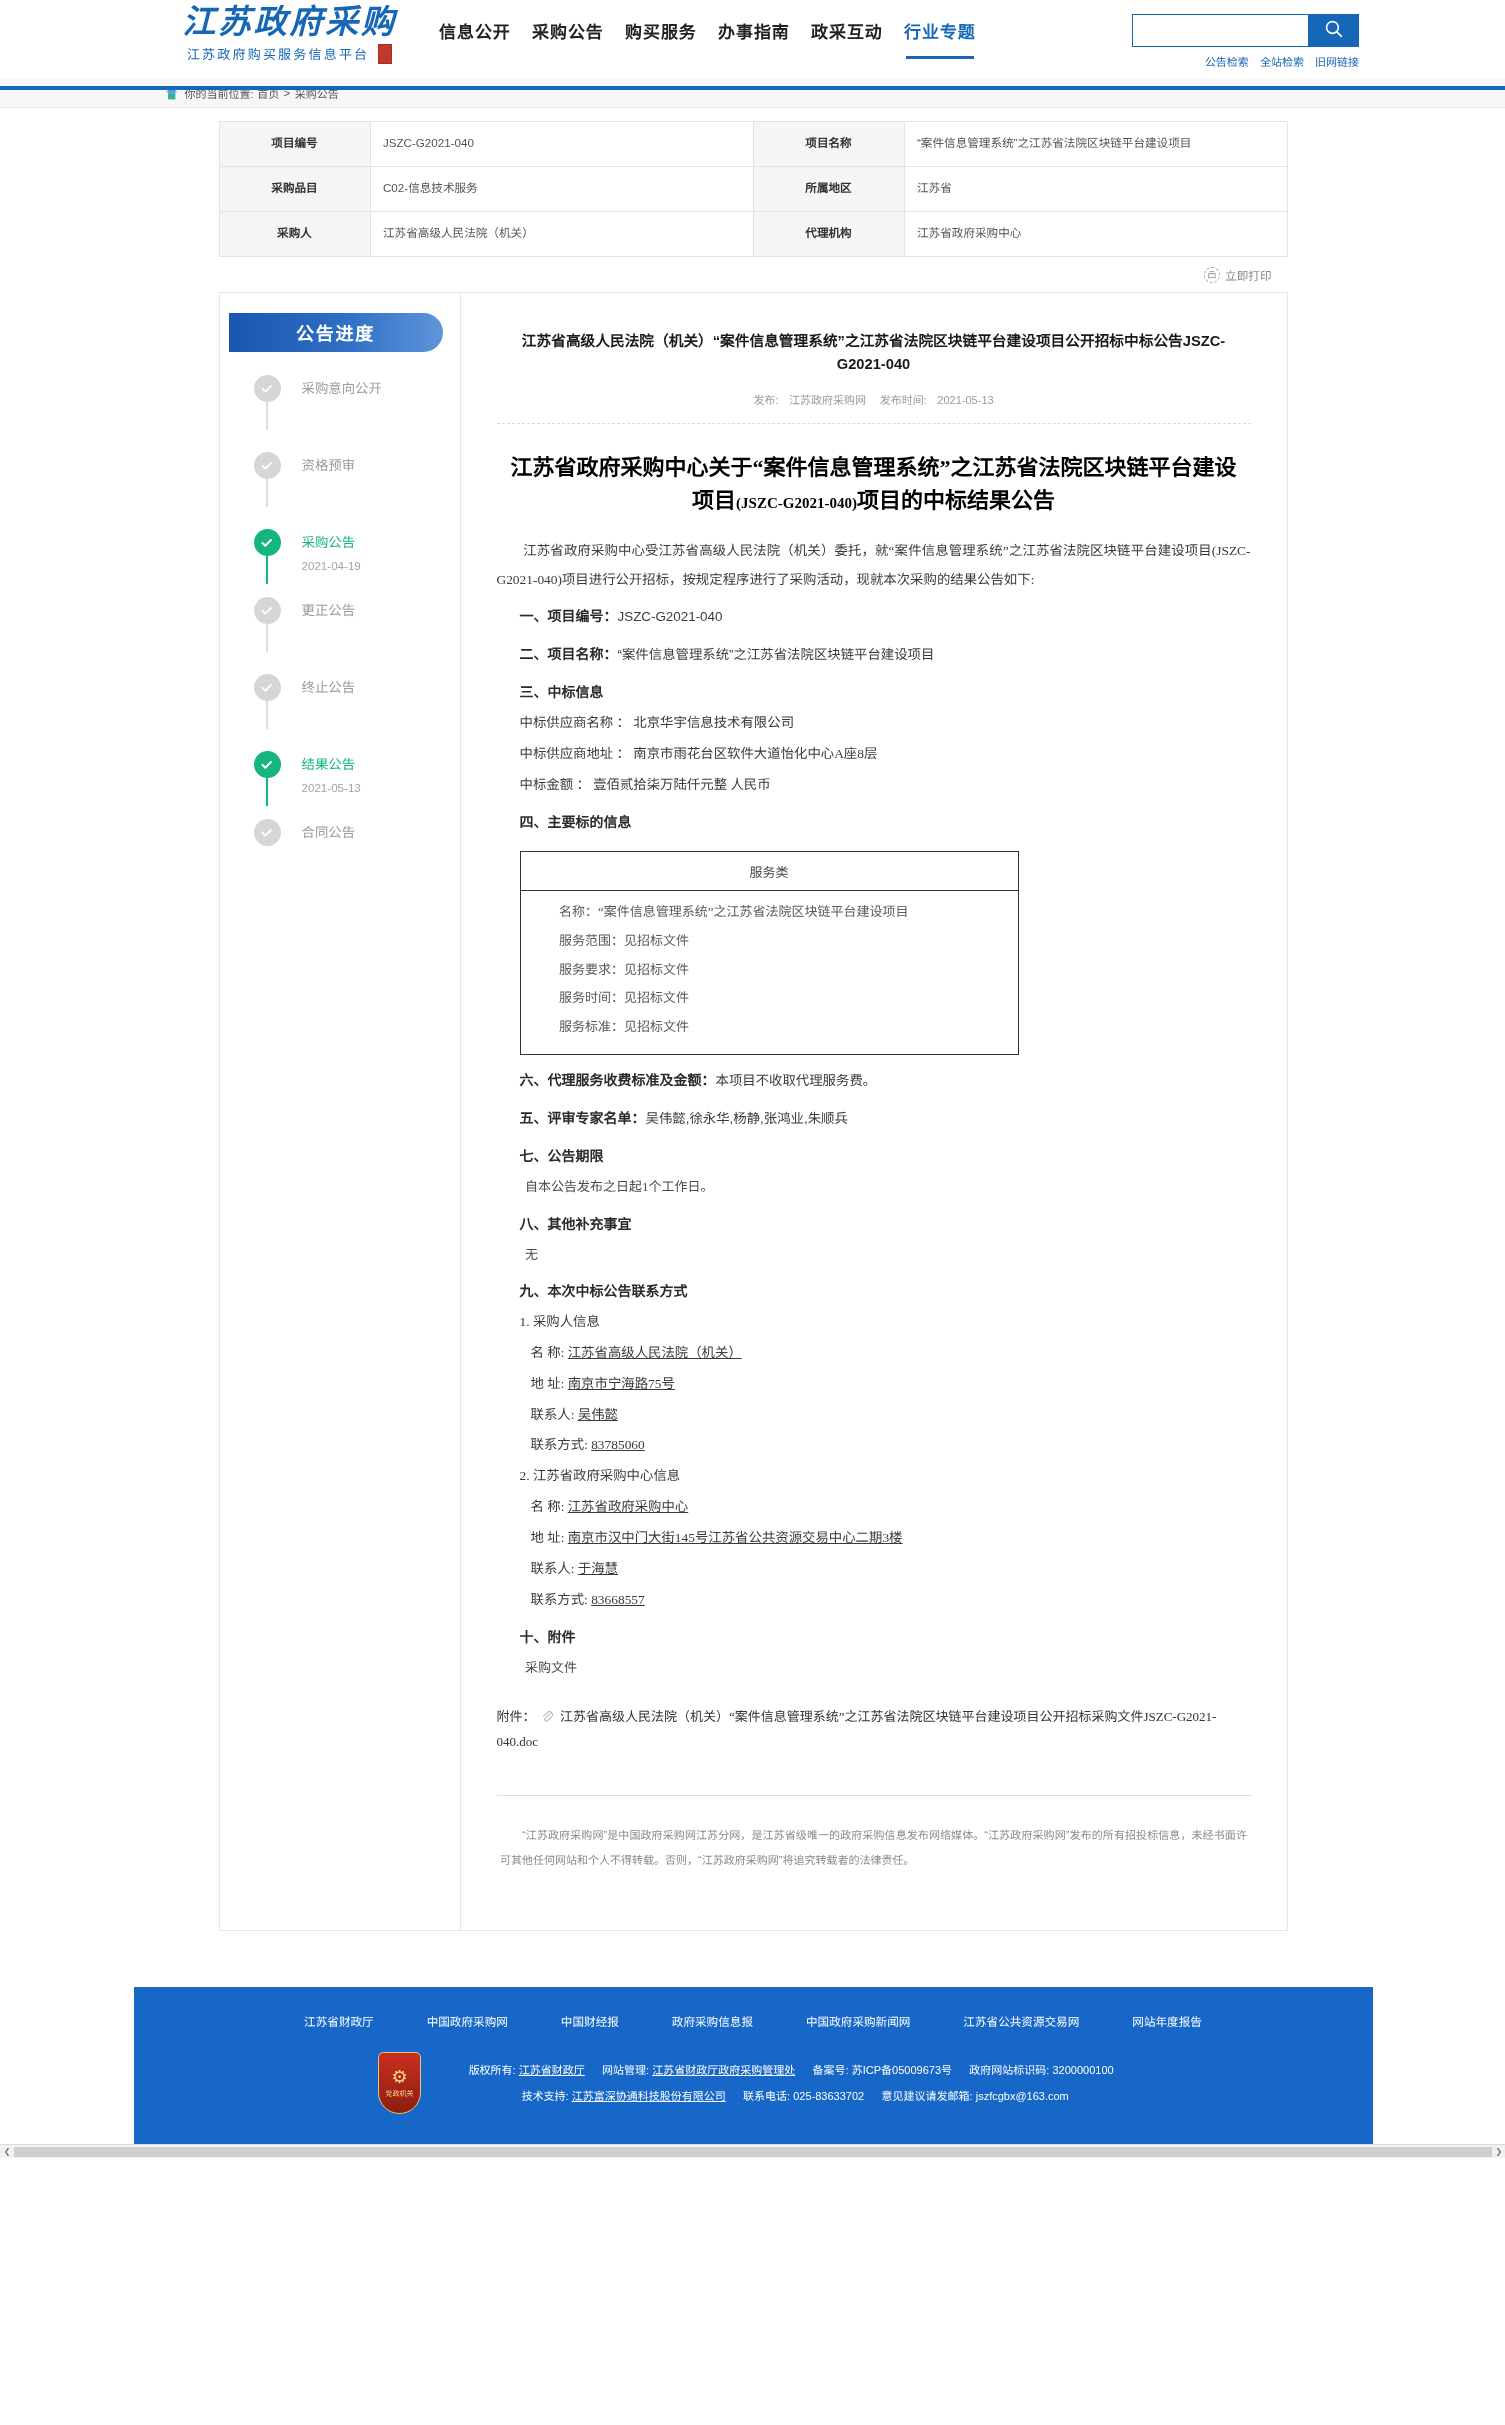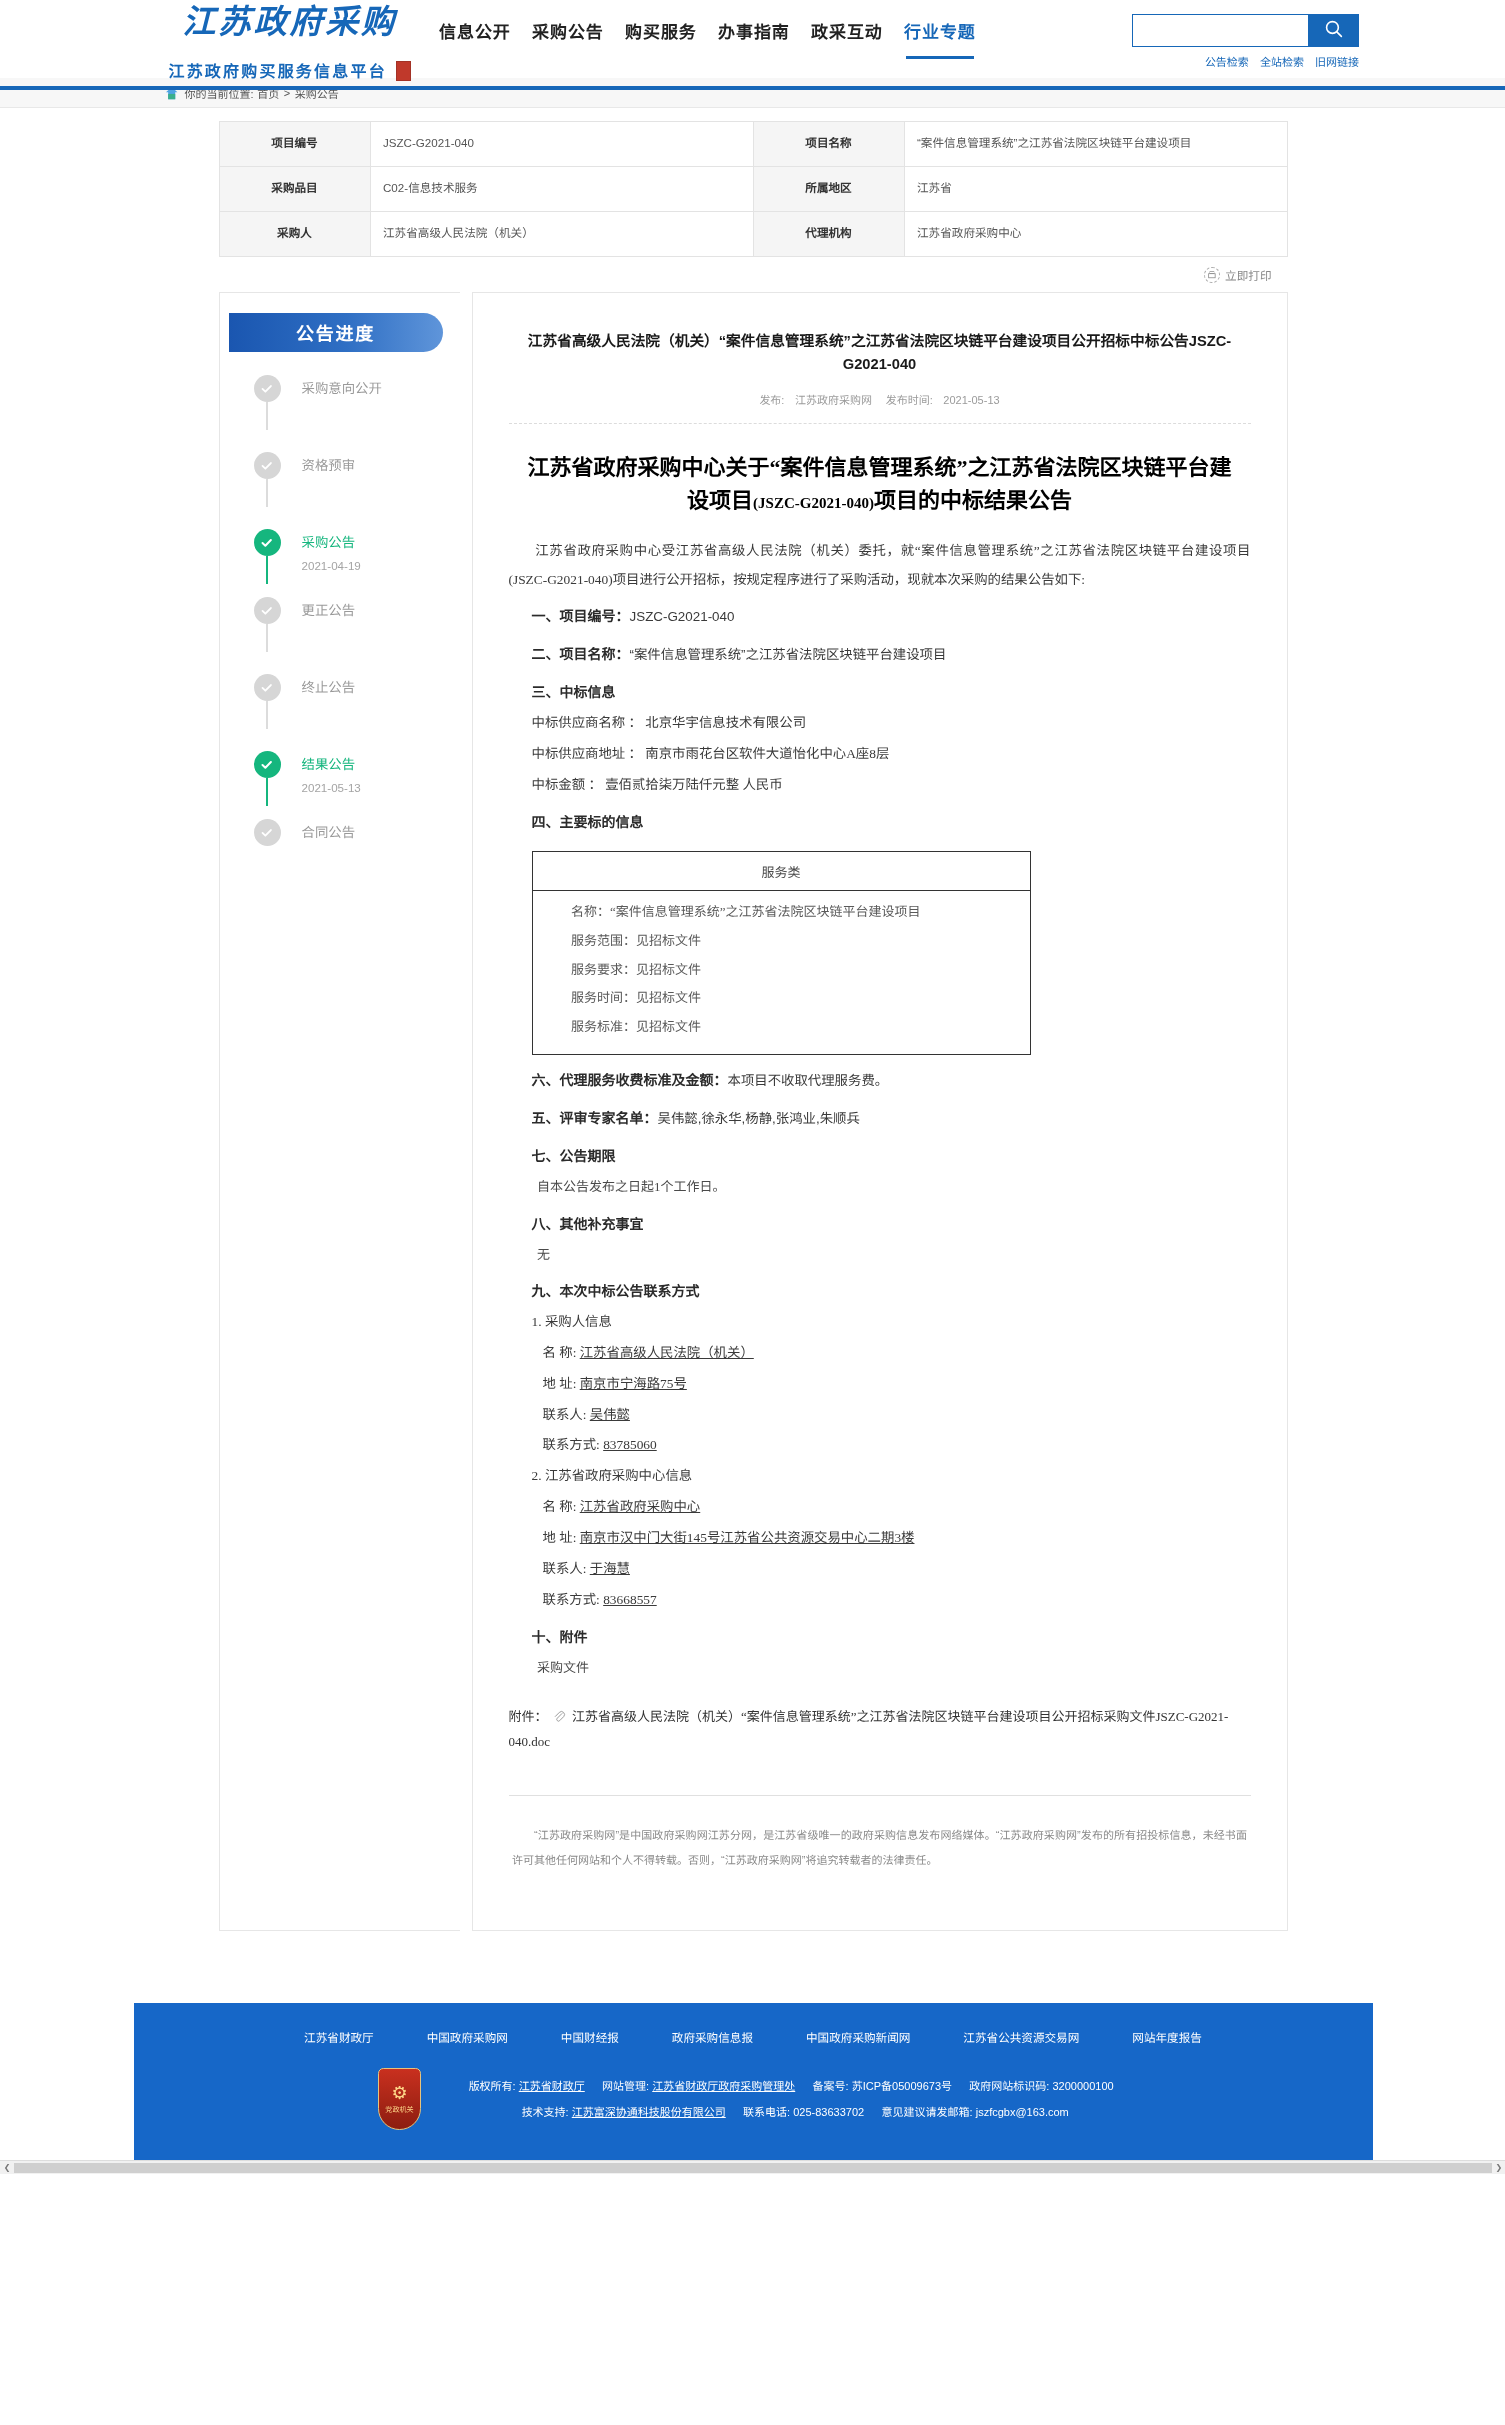--- a/index.html
+++ b/index.html
@@ -37,25 +37,25 @@
     font-family: "Liberation Serif", "DejaVu Serif", serif;
     font-size: 33px;
     font-weight: bold;
     font-style: italic;
     color: #1667b8;
     letter-spacing: 2.7px;
     line-height: 1.05;
     white-space: nowrap;
   }
   .logo-sub {
-    font-size: 16px;
-    font-weight: bold;
+    font-size: 13px;
+    font-weight: normal;
     color: #1667b8;
     letter-spacing: 2.2px;
-    margin-top: 18px;
+    margin-top: 4px;
     white-space: nowrap;
     display: inline-block;
     position: relative;
   }
   .logo-seal {
     display: inline-block;
     width: 14.3px;
     height: 19.6px;
     background: #c0392b;
     border: 0.9px solid #a33226;
@@ -180,24 +180,24 @@
     font-size: 11.6px; color: #888; cursor: pointer;
   }
   .print-circle {
     width: 16px; height: 16px; border-radius: 50%;
     border: 0.9px dashed #aaa;
     display: inline-flex; align-items: center; justify-content: center;
   }
 
   
   .content-row {
-    width: 1069px; margin: 9px auto 16px auto;
+    width: 1069px; margin: 9px auto 0 auto;
     display: flex;
     align-items: stretch;
-    gap: 12px;
+    gap: 0;
     padding-bottom: 56px;
   }
   .sidebar {
     width: 241px;
     border-left: 0.9px solid #e6e6e6;
     border-top: 0.9px solid #e6e6e6;
     border-bottom: 0.9px solid #e6e6e6;
     background: #fff;
     padding: 12.5px 0 36px 0;
     flex-shrink: 0;

